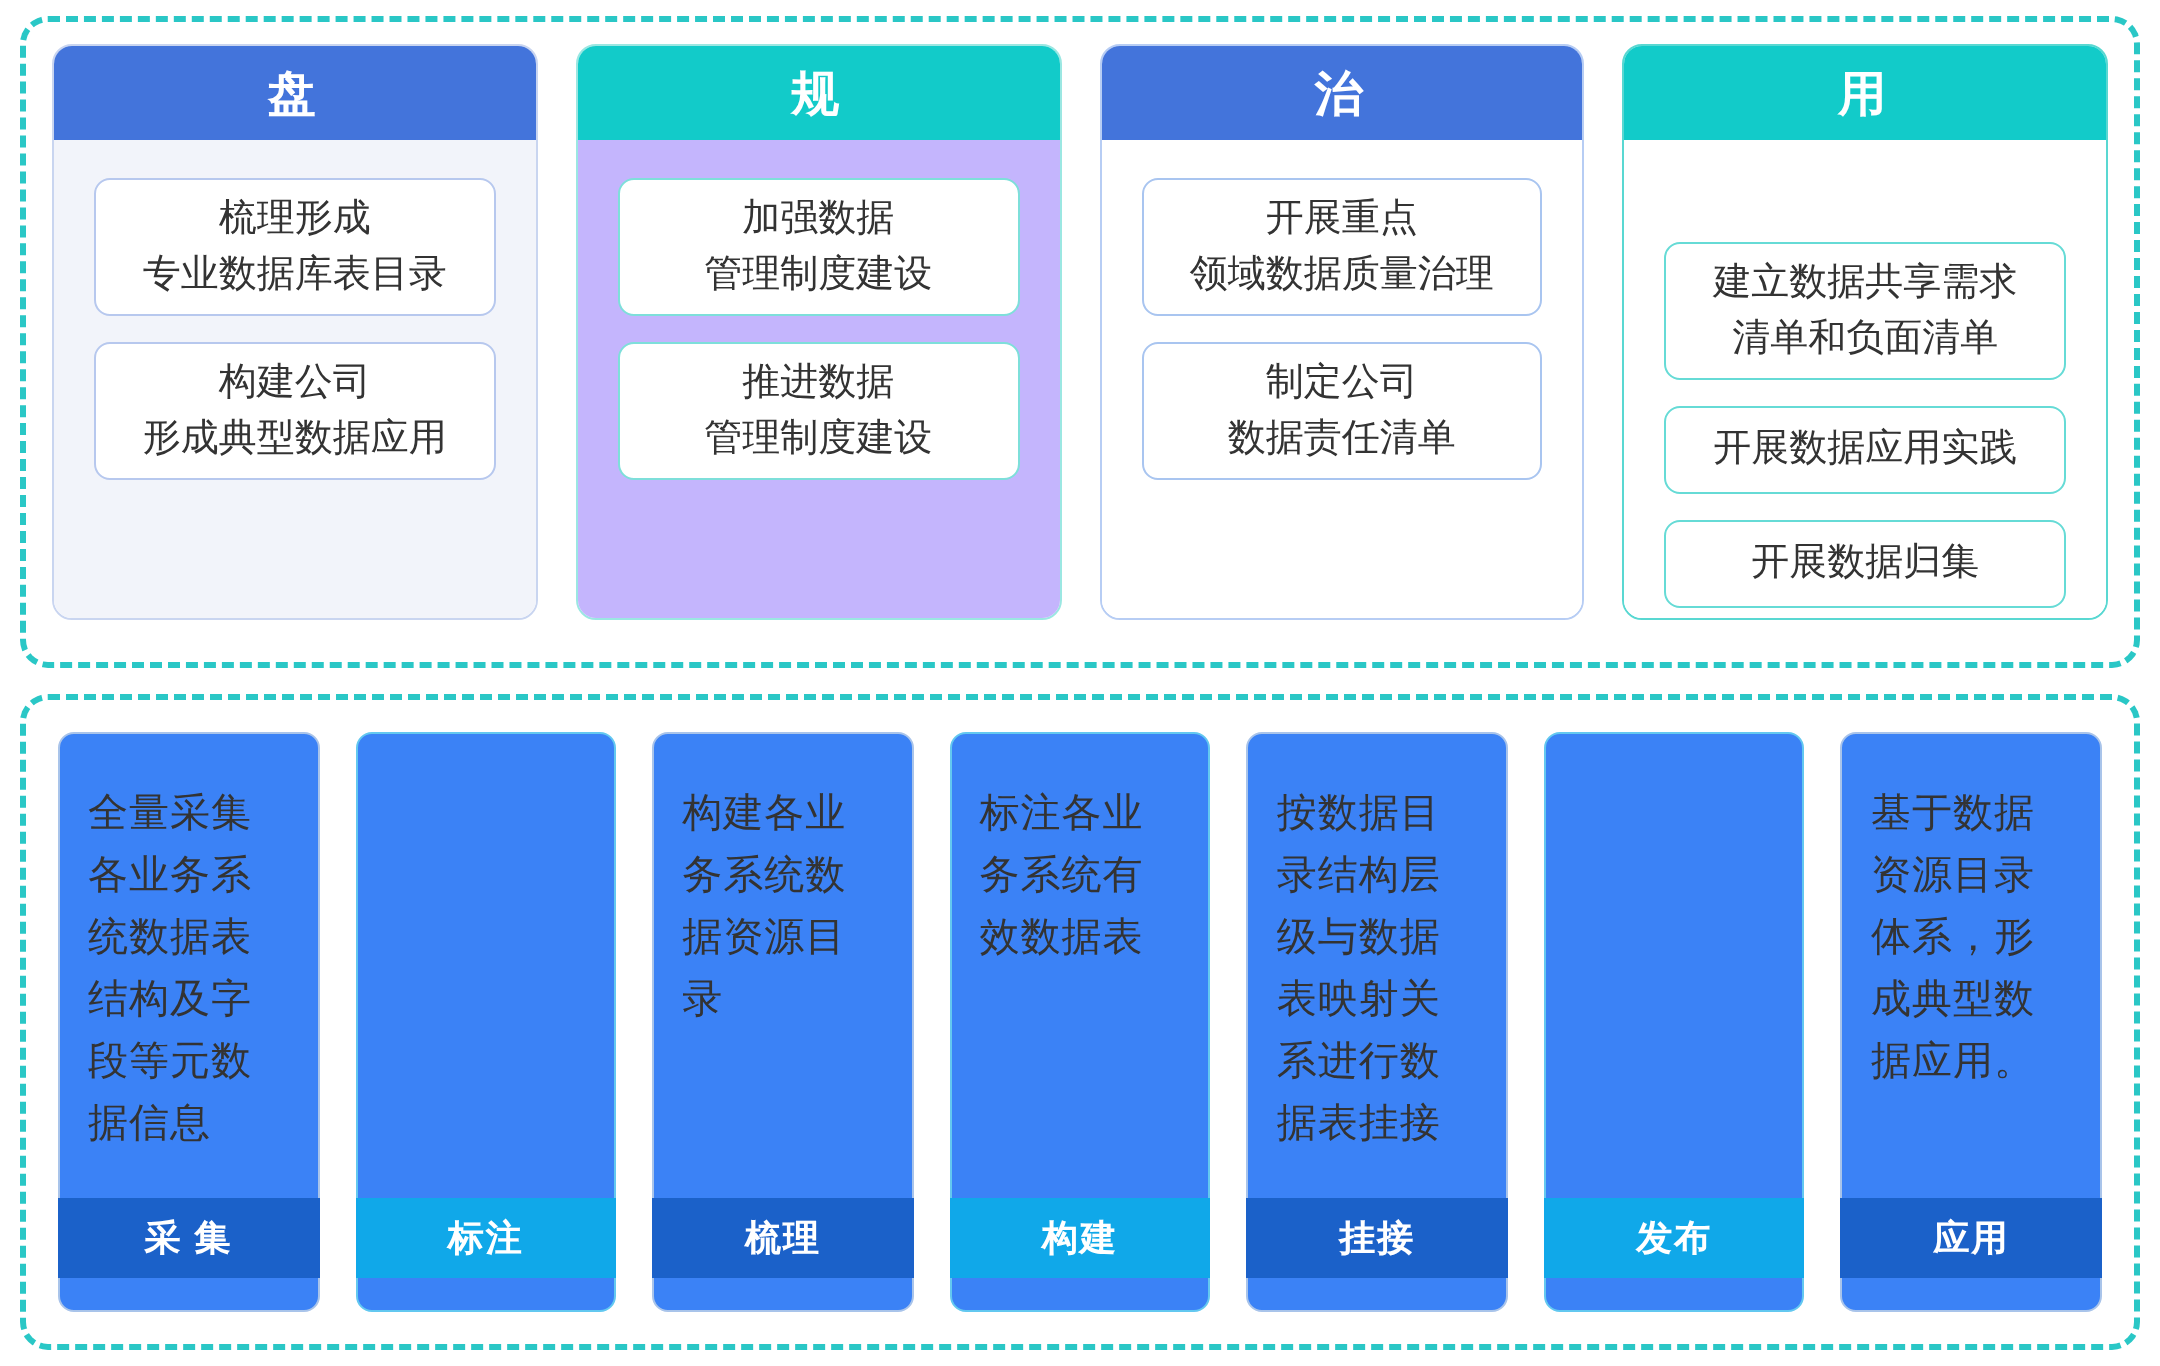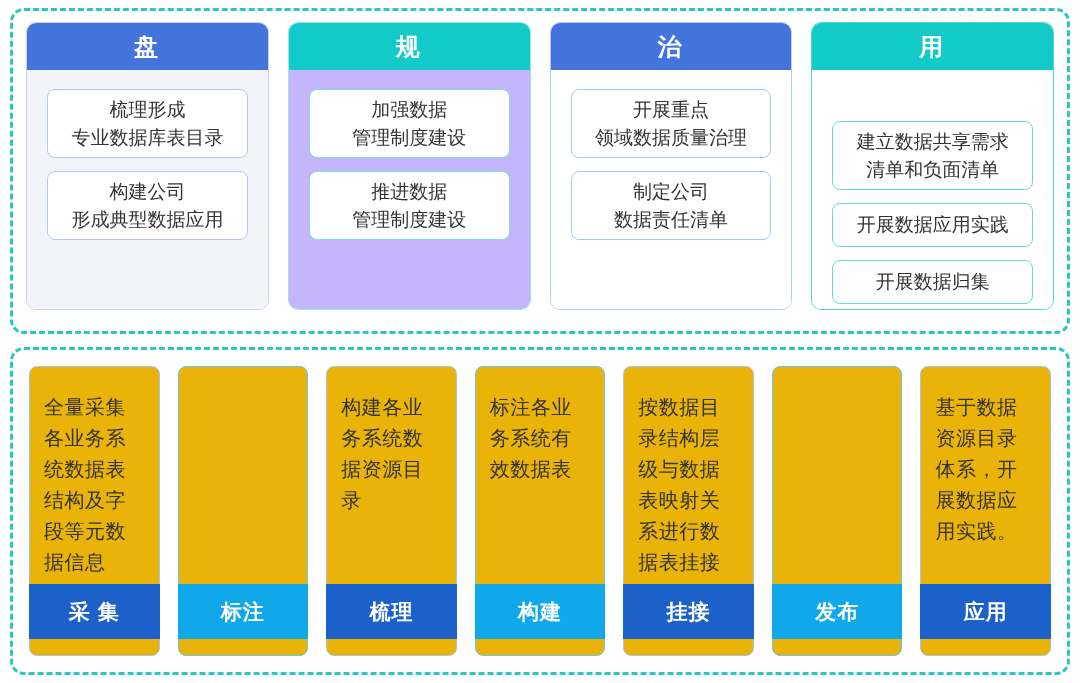--- a/index.html
+++ b/index.html
@@ -40,31 +40,31 @@
     font-size:19px; line-height:1.45; color:#333333; font-weight:500;
   }
   .c1 { border-color:#C9D5F0; } .c1 .thead { background:#4374DB; } .c1 .tbody { background:#F2F4FA; } .c1 .tbox { border-color:#B7C8EE; }
   .c2 { border-color:#9BE7E2; } .c2 .thead { background:#12CBC9; } .c2 .tbody { background:#c4b5fd; } .c2 .tbox { border-color:#7EDFDA; }
   .c3 { border-color:#B7CDF4; } .c3 .thead { background:#4374DB; } .c3 .tbody { background:#FFFFFF; } .c3 .tbox { border-color:#A9C5F0; }
   .c4 { border-color:#59D8D2; } .c4 .thead { background:#12CBC9; } .c4 .tbody { background:#FFFFFF;margin-top:32px; } .c4 .tbox { border-color:#66DBD6; }
 
   
   .bcard {
     flex:1; position:relative; box-sizing:border-box;
-    background:#eab308; border:1px solid; border-radius:8px;
+    background:#3b82f6; border:1px solid; border-radius:8px;
     padding:25px 14px 0;
   }
   .bcard .desc {
     font-size:20px; line-height:1.55; color:#333333; letter-spacing:0.5px;
     word-break:break-all;
   }
   .bcard .bar {
-    position:absolute; left:-1px; right:-1px; bottom:16px; height:55px;
+    position:absolute; left:-1px; right:-1px; bottom:16px; height:40px;
     display:flex; align-items:center; justify-content:center;
-    color:#ffffff; font-size:21px; font-weight:bold; letter-spacing:1px;
+    color:#ffffff; font-size:18px; font-weight:bold; letter-spacing:1px;
   }
   .edge-blue { border-color:#A9C4EA; }
   .edge-cyan { border-color:#63C8F0; }
   .bar-dark  { background:#1B61C9; }
   .bar-light { background:#10A8E9; }
 </style>
 </head>
 <body>
 
 <div class="page">
@@ -137,19 +137,19 @@
     <div class="bcard edge-blue">
       <div class="desc">按数据目录结构层级与数据表映射关系进行数据表挂接</div>
       <div class="bar bar-dark">挂接</div>
     </div>
 
     <div class="bcard edge-cyan">
       <div class="bar bar-light">发布</div>
     </div>
 
     <div class="bcard edge-blue">
-      <div class="desc">基于数据资源目录体系，开展数据应用实践。</div>
+      <div class="desc">基于数据资源目录体系，形成典型数据应用。</div>
       <div class="bar bar-dark">应用</div>
     </div>
 
   </section>
 
 </div>
 
 </body></html>

